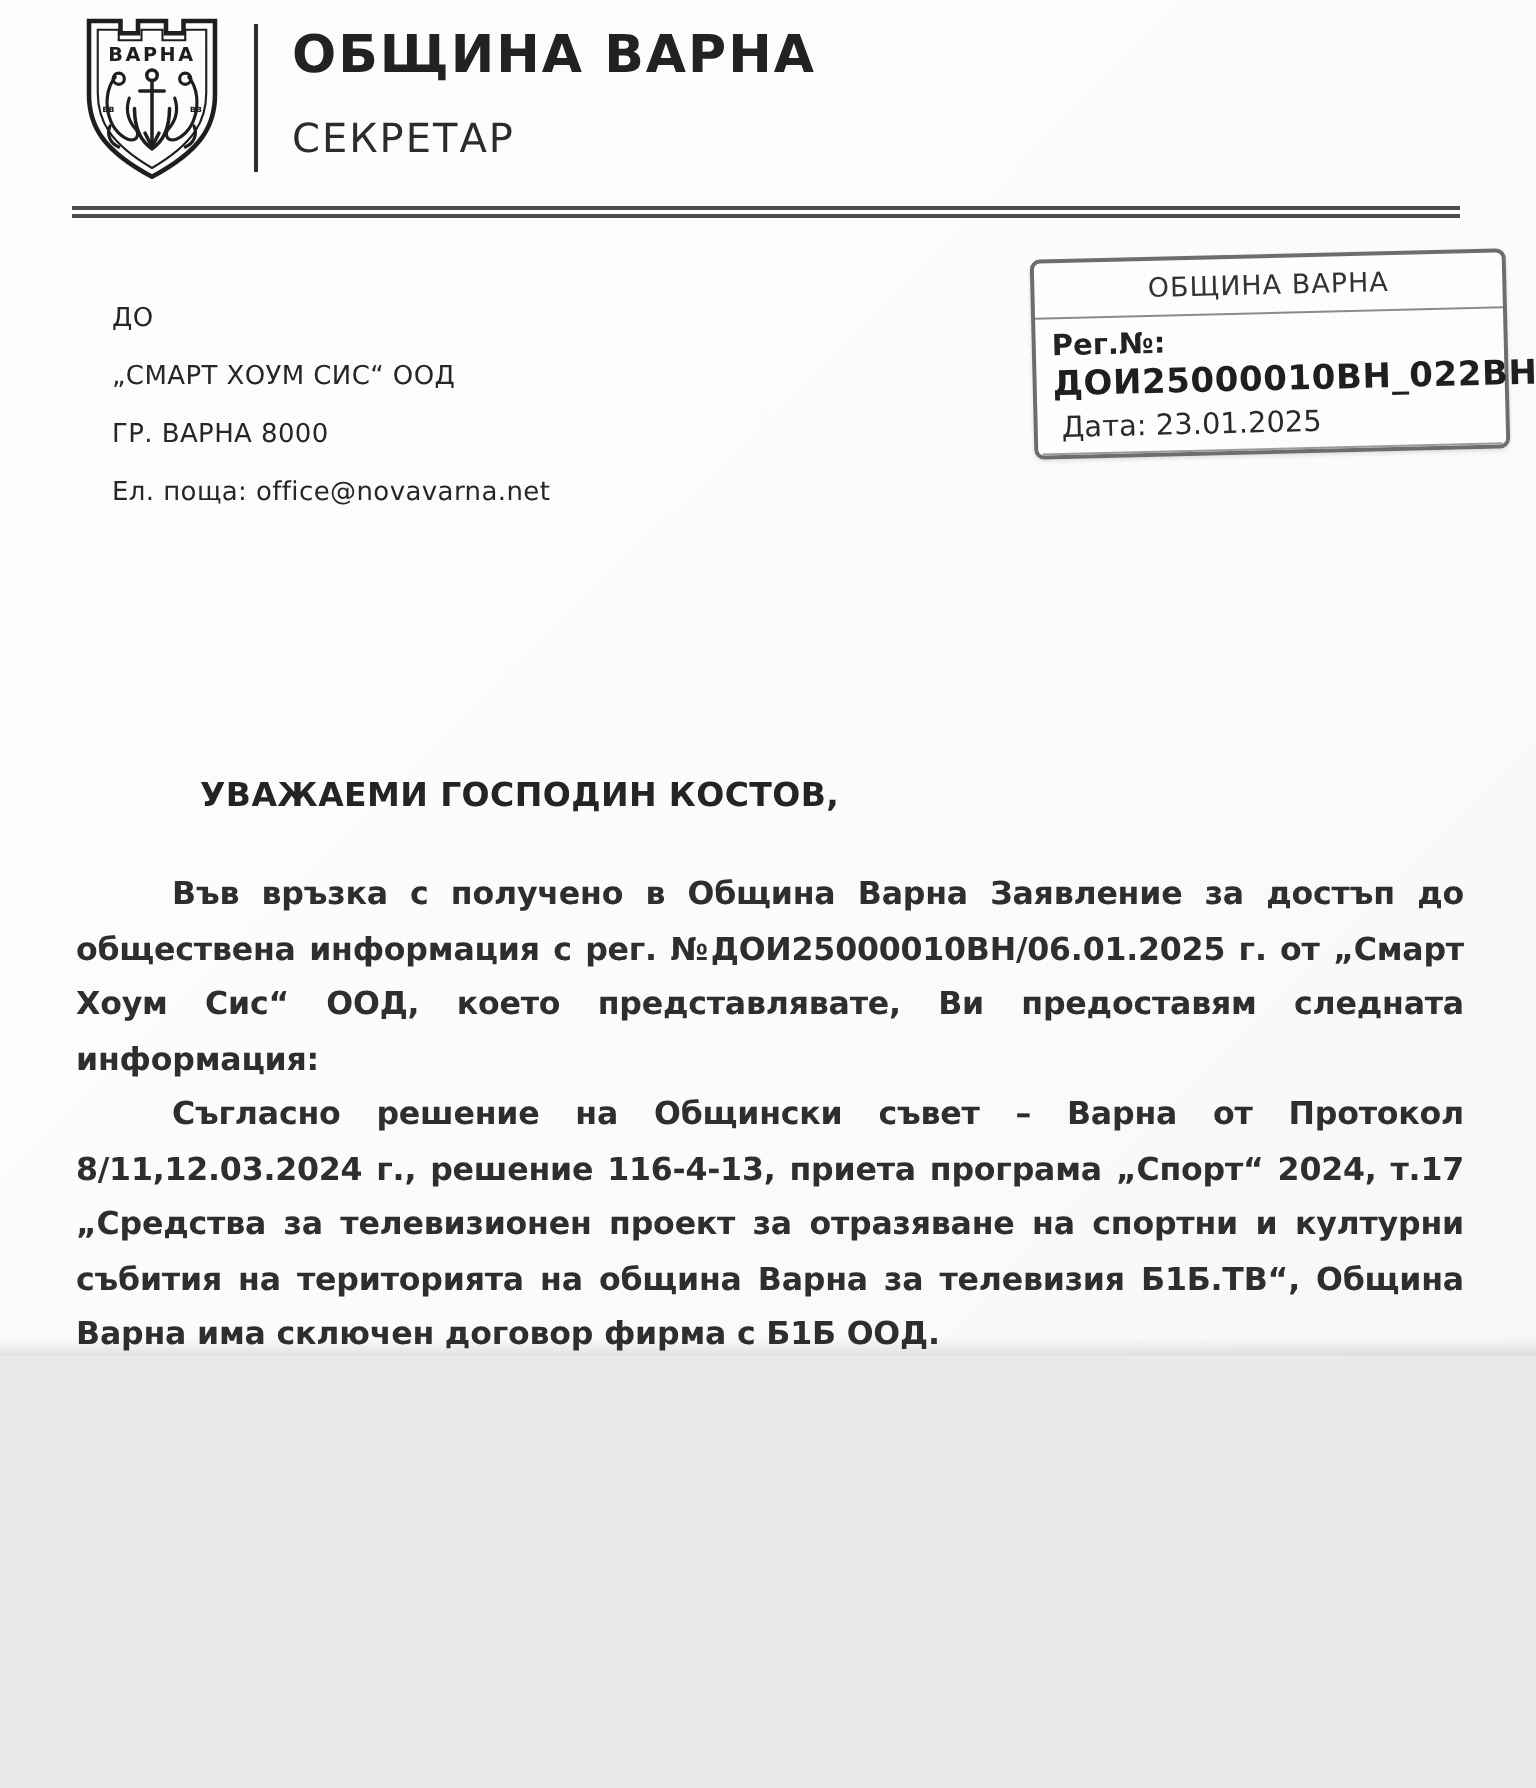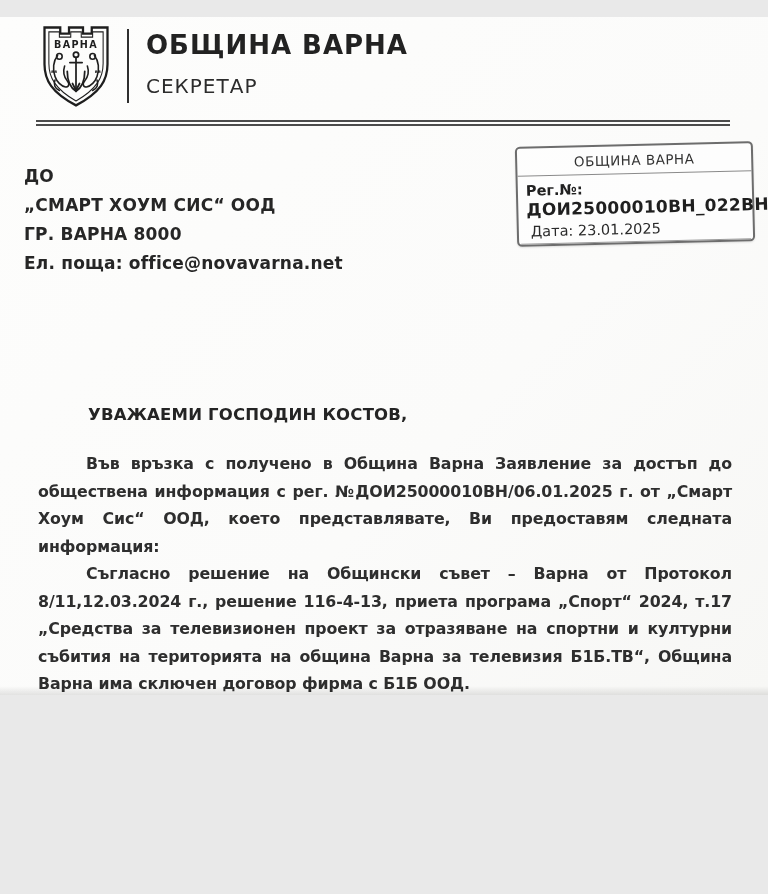--- a/index.html
+++ b/index.html
@@ -3,21 +3,21 @@
 <meta charset="utf-8">
 <style>
   html,body{margin:0;padding:0;}
   body{
     background:#e9e9e9;
     font-family:"DejaVu Sans","Liberation Sans",sans-serif;
   }
   .page{
     position:relative;
     width:768px;height:678px;
-    margin:17px auto;
+    margin:0 auto;
     background:linear-gradient(135deg,#fdfdfc 0%,#fbfbfa 60%,#f7f7f5 100%);
     color:#2d2d2d;
     overflow:hidden;
   }
   .page::after{
     content:"";position:absolute;left:0;right:0;bottom:0;height:9px;
     background:linear-gradient(to bottom,rgba(0,0,0,0),rgba(0,0,0,0.10));
     pointer-events:none;
   }
 
@@ -34,22 +34,22 @@
     font-size:20px;letter-spacing:1px;color:#2c2c2c;white-space:nowrap;
   }
   .hdr-rule{
     position:absolute;left:36px;top:103px;width:694px;height:2px;
     border-top:2px solid #4c4c4c;border-bottom:2px solid #4c4c4c;
     background:#fdfdfc;box-sizing:content-box;
   }
 
   
   .recipient{
-    position:absolute;left:24px;top:145px;
-    font-size:17px;font-weight:bold;line-height:29px;color:#262626;
+    position:absolute;left:56px;top:145px;
+    font-size:13px;font-weight:normal;line-height:29px;color:#262626;
     letter-spacing:0.2px;
   }
 
   
   .reg-box{
     position:absolute;left:516px;top:127px;width:238px;
     transform:rotate(-1.4deg);
     border:2px solid #6d6d6d;border-radius:5px;
     background:rgba(255,255,255,0.6);
     box-shadow:0 1px 2px rgba(0,0,0,0.12);
@@ -58,21 +58,21 @@
   .reg-org{
     text-align:center;font-size:13.5px;letter-spacing:0.5px;color:#333;
     padding:6px 4px 5px;border-bottom:1.5px solid #8a8a8a;
   }
   .reg-label{font-size:14.5px;font-weight:bold;color:#222;padding:6px 8px 0;}
   .reg-number{font-size:17px;font-weight:bold;color:#1f1f1f;letter-spacing:0.3px;padding:1px 8px 3px;white-space:nowrap;}
   .reg-date{font-size:14.5px;color:#2a2a2a;padding:1px 8px 4px 10px;border-bottom:1px solid #9a9a9a;margin:0 2px;}
 
   
   .salutation{
-    position:absolute;left:88px;top:388px;
+    position:absolute;left:100px;top:388px;
     font-size:16.5px;font-weight:bold;color:#242424;letter-spacing:0.2px;
   }
   .body-text{
     position:absolute;left:38px;top:433px;width:694px;
     font-size:15.8px;line-height:27.5px;color:#2e2e2e;
     text-align:justify;letter-spacing:-0.1px;
   }
   .body-text p{margin:0;text-indent:48px;font-weight:bold;}
 
   

